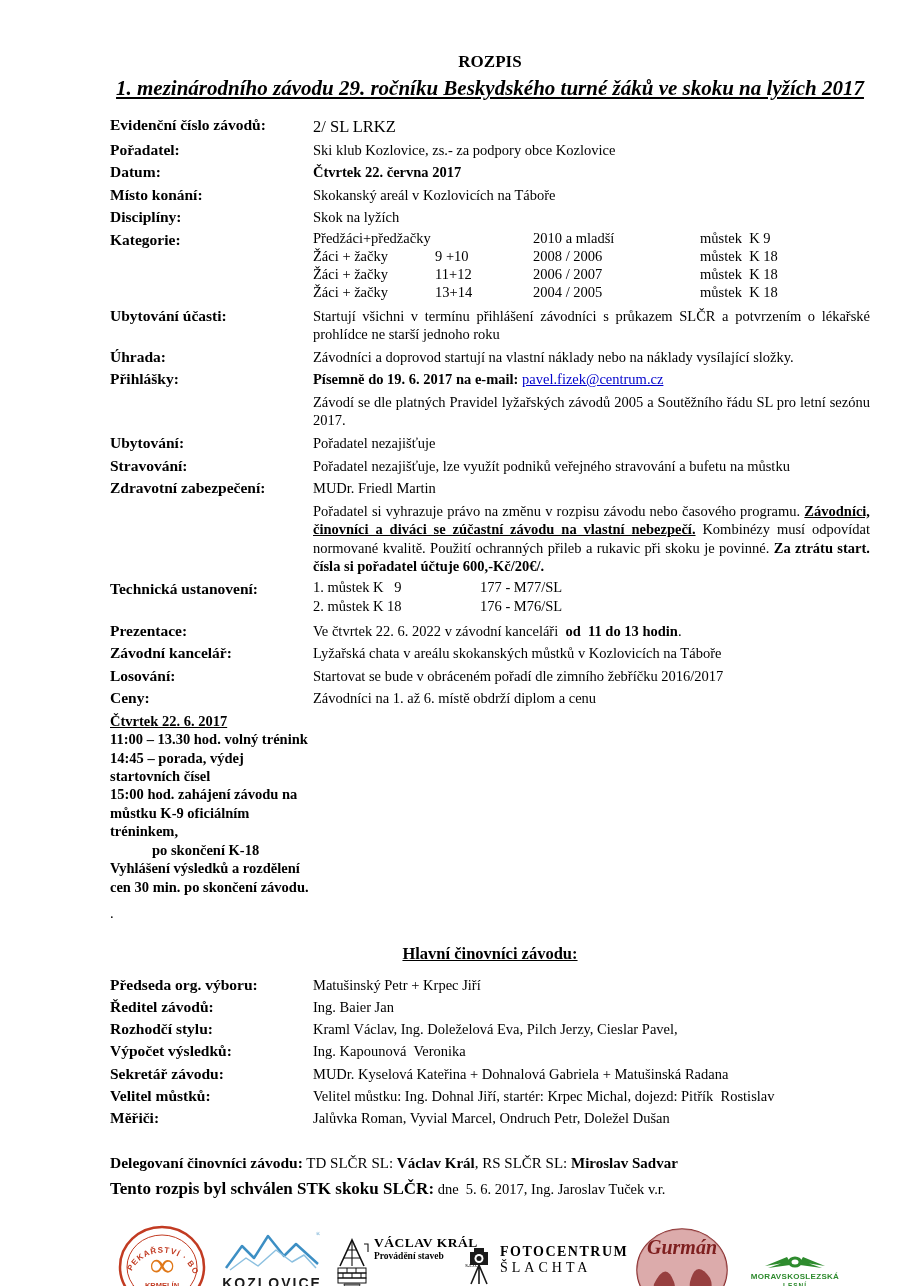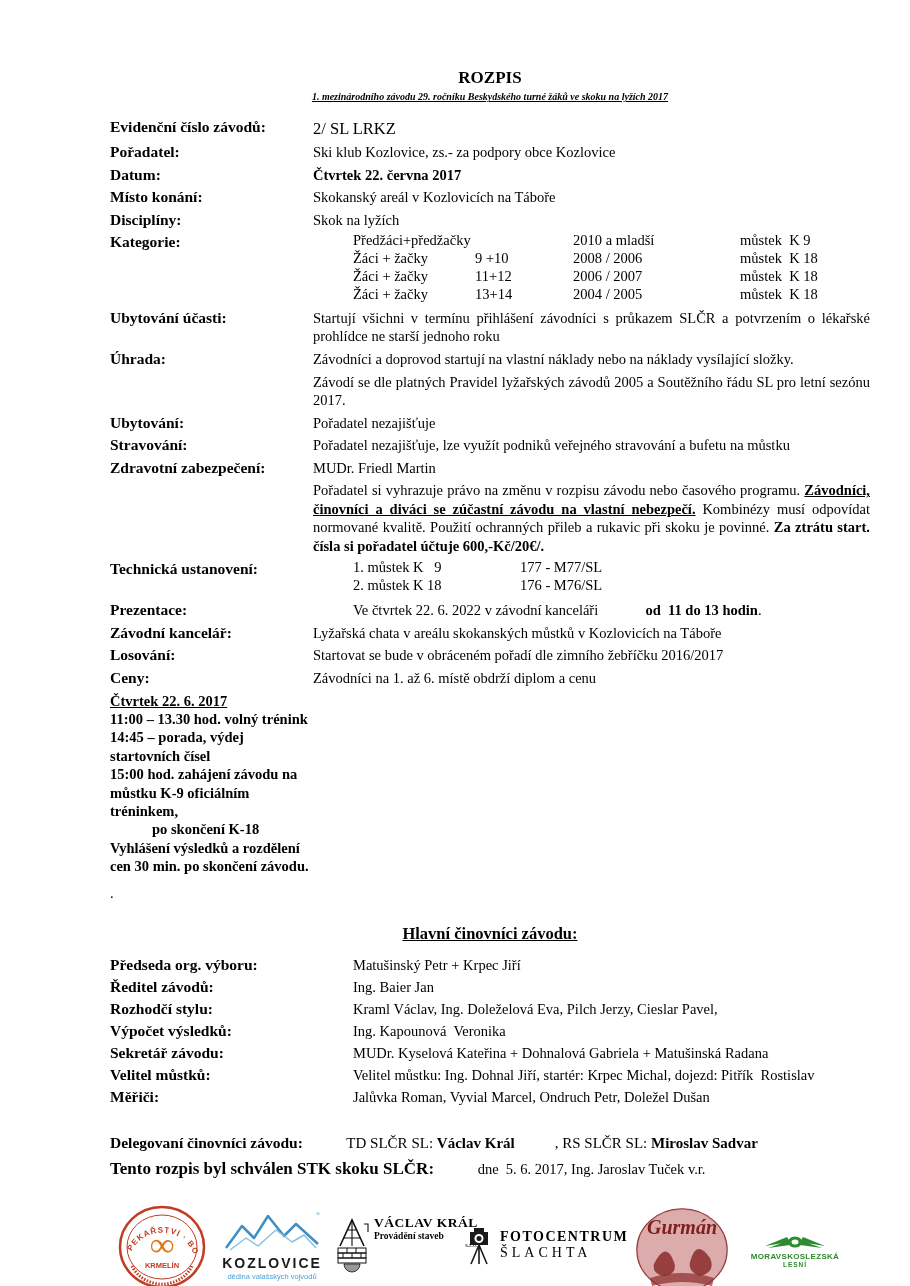--- a/index.html
+++ b/index.html
@@ -1,32 +1,32 @@
 <!DOCTYPE html>
 <html><head>
 <meta charset="utf-8">
 <style>
   html,body{margin:0;padding:0;background:#ffffff;}
   .page{
     position:relative;width:910px;height:1286px;background:#fff;
     font-family:"Liberation Serif","DejaVu Serif",serif;color:#000;
-    box-sizing:border-box;padding:68px 40px 0 110px;overflow:hidden;
+    box-sizing:border-box;padding:52px 40px 0 110px;overflow:hidden;
   }
   .title{text-align:center;font-weight:bold;font-size:17px;line-height:1.2;}
-  .subtitle{text-align:center;font-weight:bold;font-style:italic;font-size:10px;
+  .subtitle{text-align:center;font-weight:bold;font-style:italic;font-size:21px;
     text-decoration:underline;line-height:1.25;margin-top:3px;}
   .rows{margin-top:14px;}
   .row{display:grid;grid-template-columns:203px 1fr;margin-bottom:4px;}
   .lbl{font-weight:bold;font-size:15.5px;line-height:1.16;}
   .val{font-size:14.5px;line-height:1.28;}
   .big{font-size:16.5px;}
   .b{font-weight:bold;}
   .u{text-decoration:underline;}
   .just{text-align:justify;}
-  .pre{white-space:pre-wrap;margin-left:40px;}
+  .pre{white-space:pre-wrap;}
   .kat-row{display:grid;grid-template-columns:122px 98px 167px 1fr;font-size:14.5px;line-height:1.1;margin-bottom:2px;}
   .tech-row{display:grid;grid-template-columns:167px 1fr;font-size:14.5px;line-height:1.1;margin-bottom:3px;}
   .email{color:#0000cc;text-decoration:underline;}
   .prog-line{font-weight:bold;font-size:14.5px;line-height:1.27;}
   .prog-date{font-weight:bold;font-size:14.5px;text-decoration:underline;line-height:1.27;}
   .indent{padding-left:42px;}
   .stray-dot{font-size:14.5px;margin-top:9px;line-height:1.2;}
   .off-heading{text-align:center;font-weight:bold;font-size:16.5px;text-decoration:underline;
     margin-top:22px;margin-bottom:12px;}
   .off-row{display:grid;grid-template-columns:203px 1fr;margin-bottom:3.5px;}
@@ -36,21 +36,21 @@
   .footer-line2 .cap{font-weight:bold;font-size:17px;}
   .logos{position:relative;height:130px;margin-top:24px;}
   .logo{position:absolute;}
   .koz-title{font-family:"Liberation Sans","DejaVu Sans",sans-serif;font-size:14px;font-weight:bold;
     letter-spacing:2px;color:#1a1a1a;line-height:1.05;}
   .koz-sub{font-family:"Liberation Sans","DejaVu Sans",sans-serif;font-size:7.5px;color:#4a9fd4;margin-top:2px;}
   .kral{display:flex;align-items:flex-start;gap:4px;}
   .kral-title{font-size:13.5px;font-weight:bold;letter-spacing:0.5px;line-height:1.1;}
   .kral-sub{font-size:9.5px;font-weight:bold;line-height:1.1;}
   .kral-sro{font-size:6.5px;text-align:right;line-height:1.1;}
-  .foto{display:flex;align-items:center;gap:8px;}
+  .foto{display:flex;align-items:flex-start;gap:8px;}
   .foto-line1{font-size:14px;font-weight:bold;letter-spacing:1.5px;line-height:1.15;}
   .foto-line2{font-size:14px;font-weight:normal;letter-spacing:4px;line-height:1.15;}
   .lesni{display:flex;flex-direction:column;align-items:center;}
   .lesni-line1{font-family:"Liberation Sans","DejaVu Sans",sans-serif;font-size:8px;font-weight:bold;color:#2e8b2e;letter-spacing:0.3px;line-height:1.2;}
   .lesni-line2{font-family:"Liberation Sans","DejaVu Sans",sans-serif;font-size:6.5px;font-weight:bold;color:#2e8b2e;letter-spacing:1px;line-height:1.2;}
 </style>
 </head>
 <body>
 
 <div class="page">
@@ -118,20 +118,24 @@
     <div class="row">
       <div class="lbl">Ubytování účasti:</div>
       <div class="val just">Startují všichni v termínu přihlášení závodníci s průkazem SLČR a potvrzením o lékařské prohlídce ne starší jednoho roku</div>
     </div>
 
     <div class="row">
       <div class="lbl">Úhrada:</div>
       <div class="val">Závodníci a doprovod startují na vlastní náklady nebo na náklady vysílající složky.</div>
     </div>
 
+    <div class="row">
+      <div class="lbl">Přihlášky:</div>
+      <div class="val"><span class="b pre">Písemně do 19. 6. 2017 na e-mail: </span><a class="email" href="#">pavel.fizek@centrum.cz</a></div>
+    </div>
 
     <div class="row">
       <div class="lbl"></div>
       <div class="val just">Závodí se dle platných Pravidel lyžařských závodů 2005 a Soutěžního řádu SL pro letní sezónu 2017.</div>
     </div>
 
     <div class="row">
       <div class="lbl">Ubytování:</div>
       <div class="val">Pořadatel nezajišťuje</div>
     </div>

